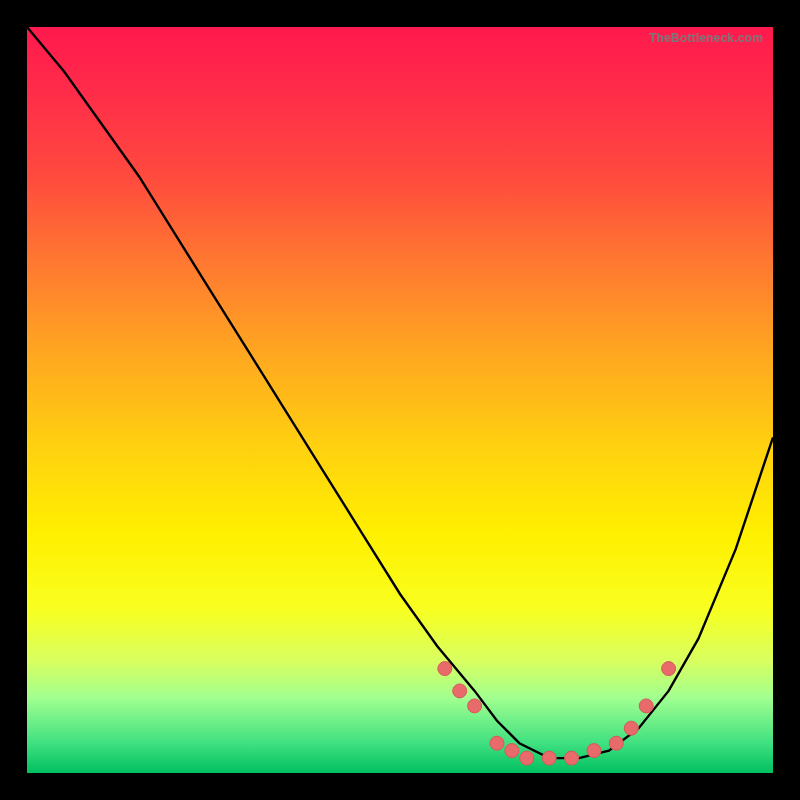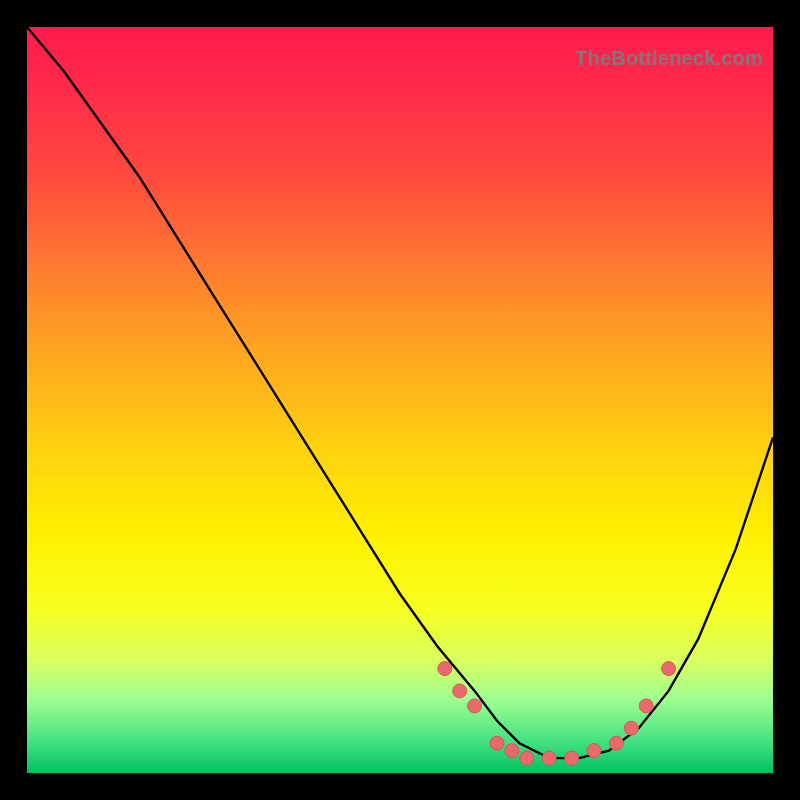--- a/index.html
+++ b/index.html
@@ -38,25 +38,24 @@
       #a0ff90 90%,
       #40e080 96%,
       #00c060 100%
     );
   }
   .watermark {
     position: absolute;
     top: 4px;
     right: 10px;
     color: #7a7a7a;
-    font-size: 20px;
+    font-size: 12px;
     font-weight: 600;
     letter-spacing: 0.2px;
     user-select: none;
-    margin-top: 16px;
   }
   svg.curve {
     position: absolute;
     left: 0;
     top: 0;
     width: 746px;
     height: 746px;
     overflow: visible;
   }
   .dot {

